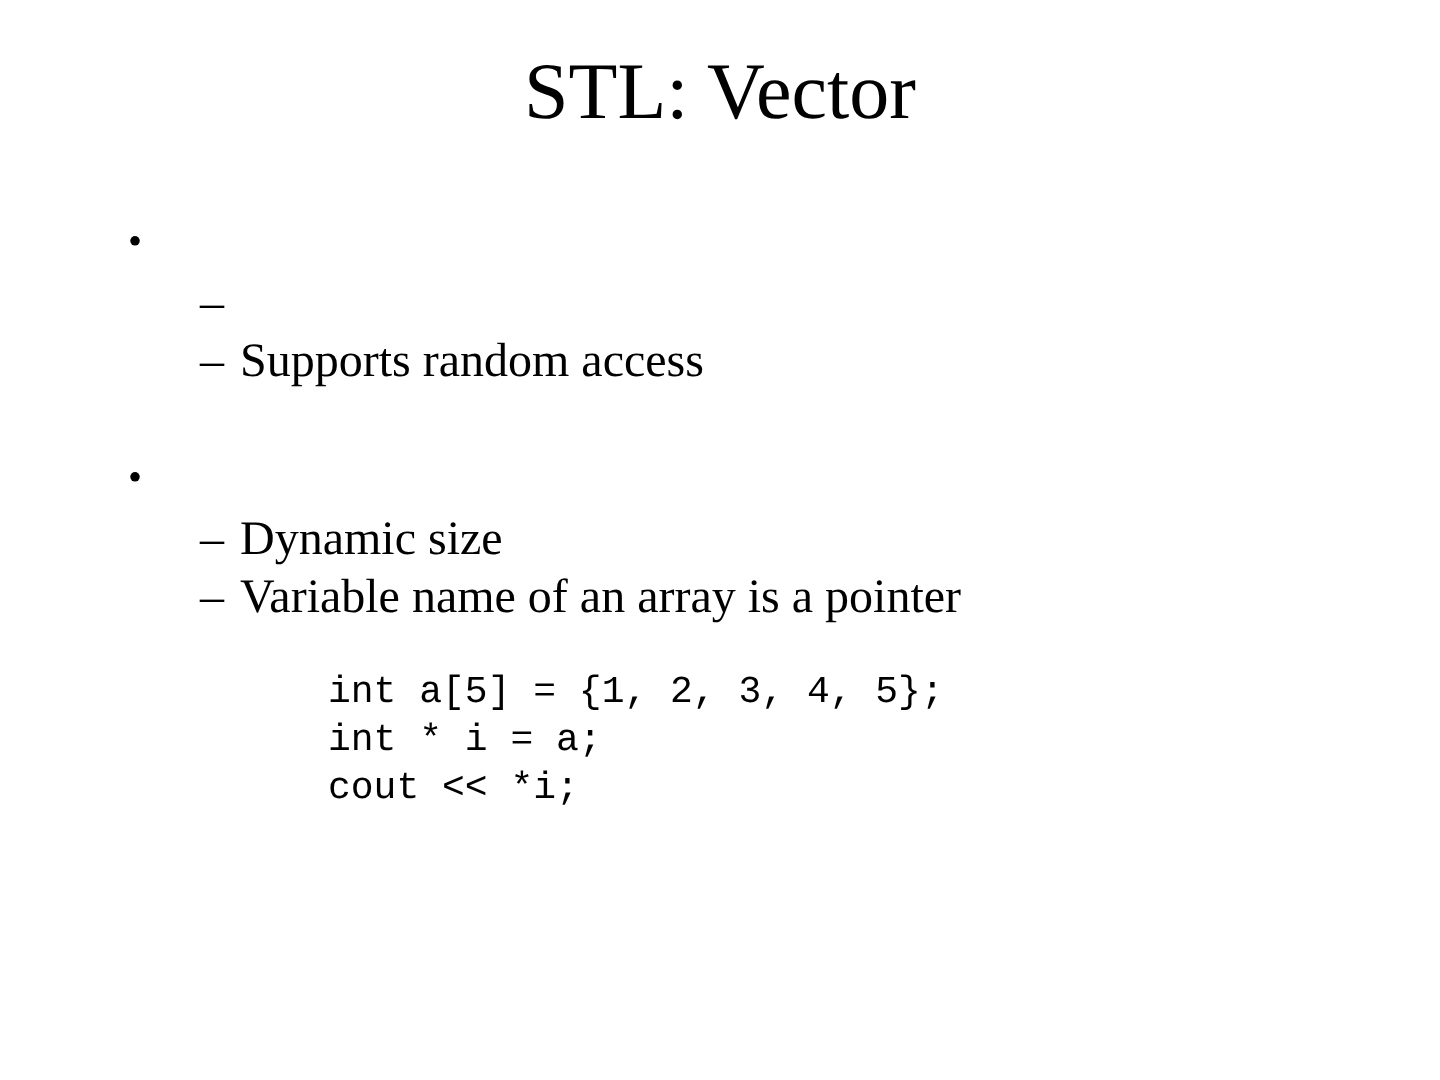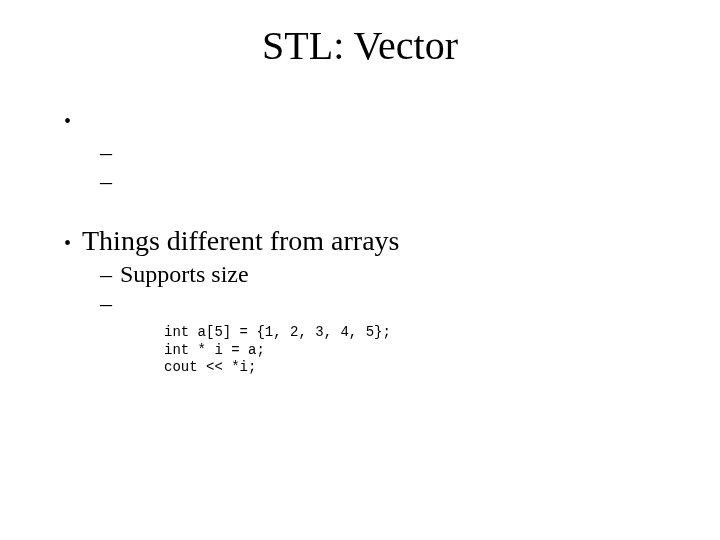--- a/index.html
+++ b/index.html
@@ -52,23 +52,23 @@
     display: flex;
     align-items: baseline;
     margin-bottom: 2px;
   }
   ul.level2 .dash {
     width: 20px;
     flex: 0 0 20px;
   }
   .code-block {
     font-family: "Courier New", Courier, monospace;
-    font-size: 14px;
+    font-size: 19px;
     white-space: pre;
-    margin: 7px 0 0 100px;
+    margin: 22px 0 0 100px;
     line-height: 1.25;
   }
 </style>
 </head>
 <body>
 
 <div class="slide">
   <h1 class="title">STL: Vector</h1>
 
   <ul class="level1">
@@ -76,36 +76,37 @@
     <li>
       <div class="bullet-row">
         <span class="dot">•</span>
       </div>
       <ul class="level2">
         <li>
           <span class="dash">–</span>
         </li>
         <li>
           <span class="dash">–</span>
+          <span>Supports random access</span>
         </li>
       </ul>
     </li>
 
     <li>
       <div class="bullet-row">
         <span class="dot">•</span>
-        <span>Things different from arrays</span>
       </div>
       <ul class="level2">
         <li>
           <span class="dash">–</span>
-          <span>Supports size</span>
+          <span>Dynamic size</span>
         </li>
         <li>
           <span class="dash">–</span>
+          <span>Variable name of an array is a pointer</span>
         </li>
       </ul>
       <div class="code-block">int a[5] = {1, 2, 3, 4, 5};
 int * i = a;
 cout &lt;&lt; *i;</div>
     </li>
 
   </ul>
 </div>
 

